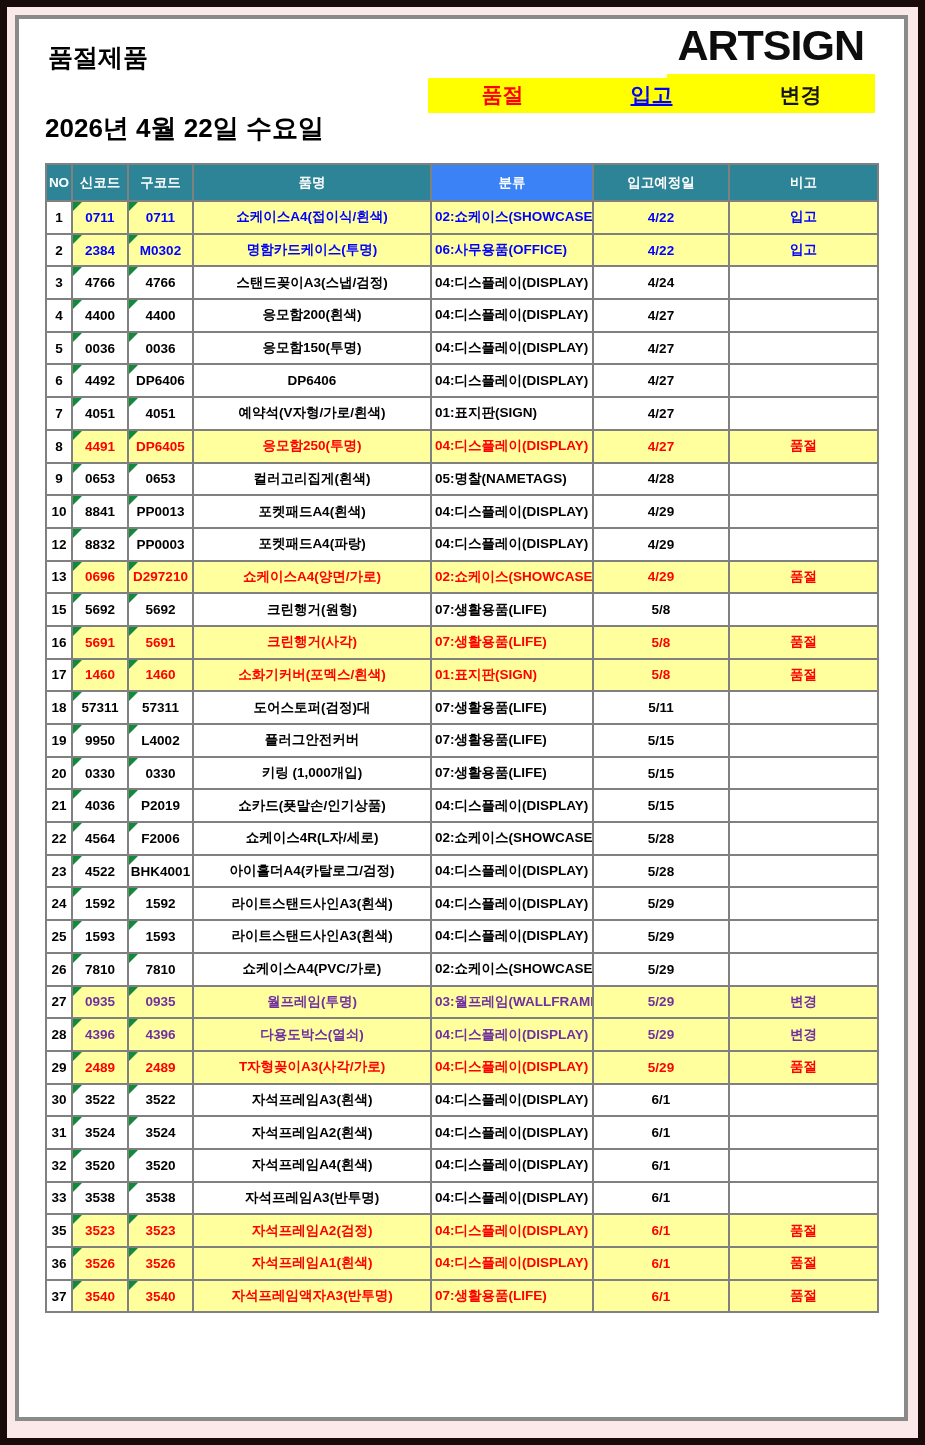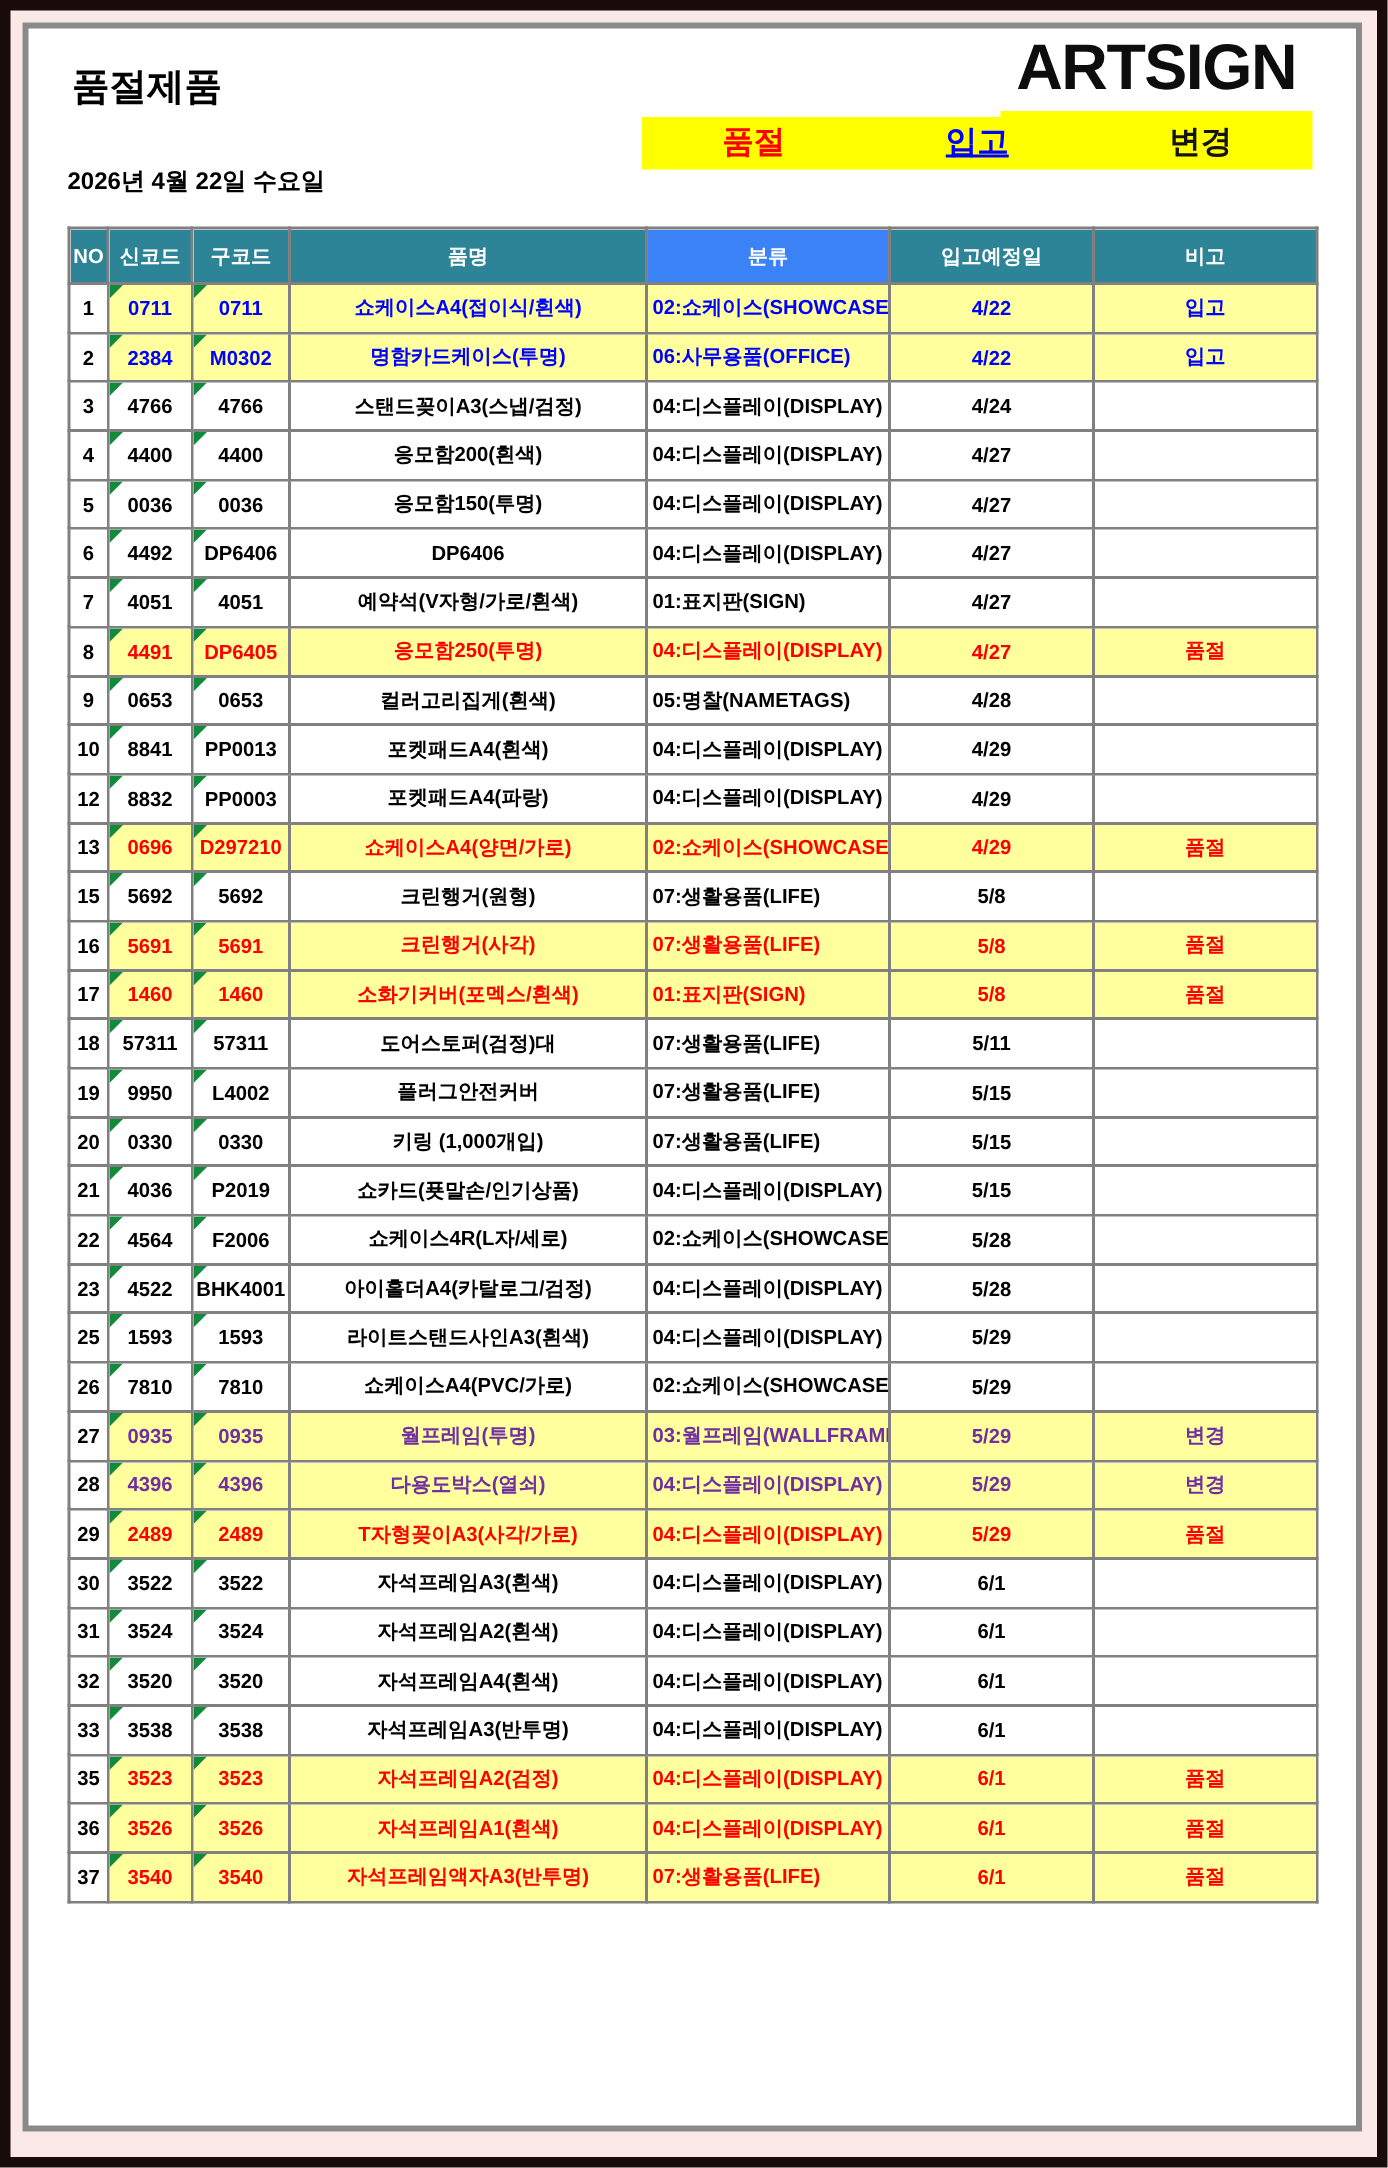--- a/index.html
+++ b/index.html
@@ -28,24 +28,24 @@
   }
   .legend::before{
     content:"";position:absolute;top:-4px;right:0;width:208px;height:4px;
     background:inherit;
   }
   .legend .item{
     flex:1;text-align:center;font-size:21px;font-weight:bold;line-height:34px;
   }
   .date-heading{
     position:absolute;left:26px;top:92px;
-    font-size:16px;font-weight:bold;color:#000;
+    font-size:26px;font-weight:bold;color:#000;
   }
   table.grid{
-    position:absolute;left:26px;top:132px;width:832px;
+    position:absolute;left:26px;top:144px;width:832px;
     border-collapse:collapse;table-layout:fixed;
   }
   .grid th,.grid td{
     border:2px solid #808080;font-weight:bold;
     overflow:hidden;white-space:nowrap;padding:0;
   }
   .grid thead tr{height:37px;}
   .grid th{color:#fff;font-size:13.5px;text-align:center;}
   .grid tbody tr{height:32.7px;}
   .grid td{
@@ -282,20 +282,29 @@
             <tr>
               <td class="no"><span>23</span></td>
               <td class="code"><span class="tri"></span><span>4522</span></td>
               <td class="code"><span class="tri"></span><span>BHK4001</span></td>
               <td><span>아이홀더A4(카탈로그/검정)</span></td>
               <td class="cat"><span>04:디스플레이(DISPLAY)</span></td>
               <td><span>5/28</span></td>
               <td><span></span></td>
             </tr>
             <tr>
+              <td class="no"><span>24</span></td>
+              <td class="code"><span class="tri"></span><span>1592</span></td>
+              <td class="code"><span class="tri"></span><span>1592</span></td>
+              <td><span>라이트스탠드사인A3(흰색)</span></td>
+              <td class="cat"><span>04:디스플레이(DISPLAY)</span></td>
+              <td><span>5/29</span></td>
+              <td><span></span></td>
+            </tr>
+            <tr>
               <td class="no"><span>25</span></td>
               <td class="code"><span class="tri"></span><span>1593</span></td>
               <td class="code"><span class="tri"></span><span>1593</span></td>
               <td><span>라이트스탠드사인A3(흰색)</span></td>
               <td class="cat"><span>04:디스플레이(DISPLAY)</span></td>
               <td><span>5/29</span></td>
               <td><span></span></td>
             </tr>
             <tr>
               <td class="no"><span>26</span></td>

